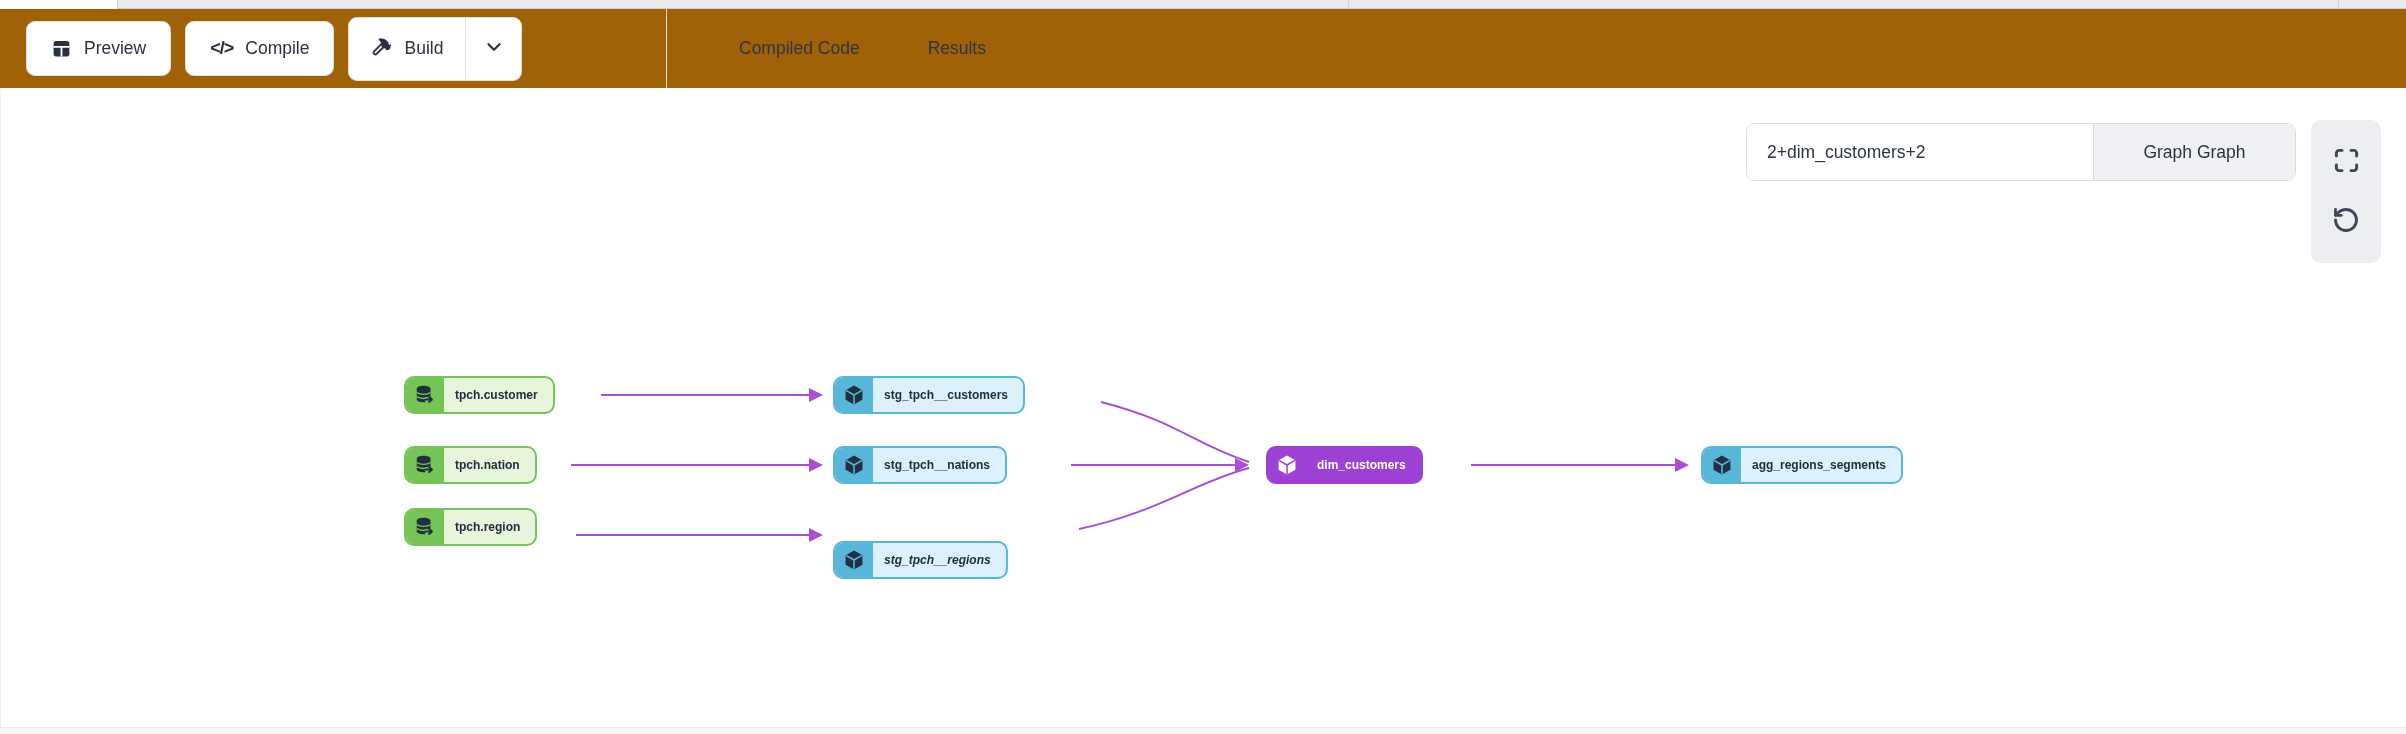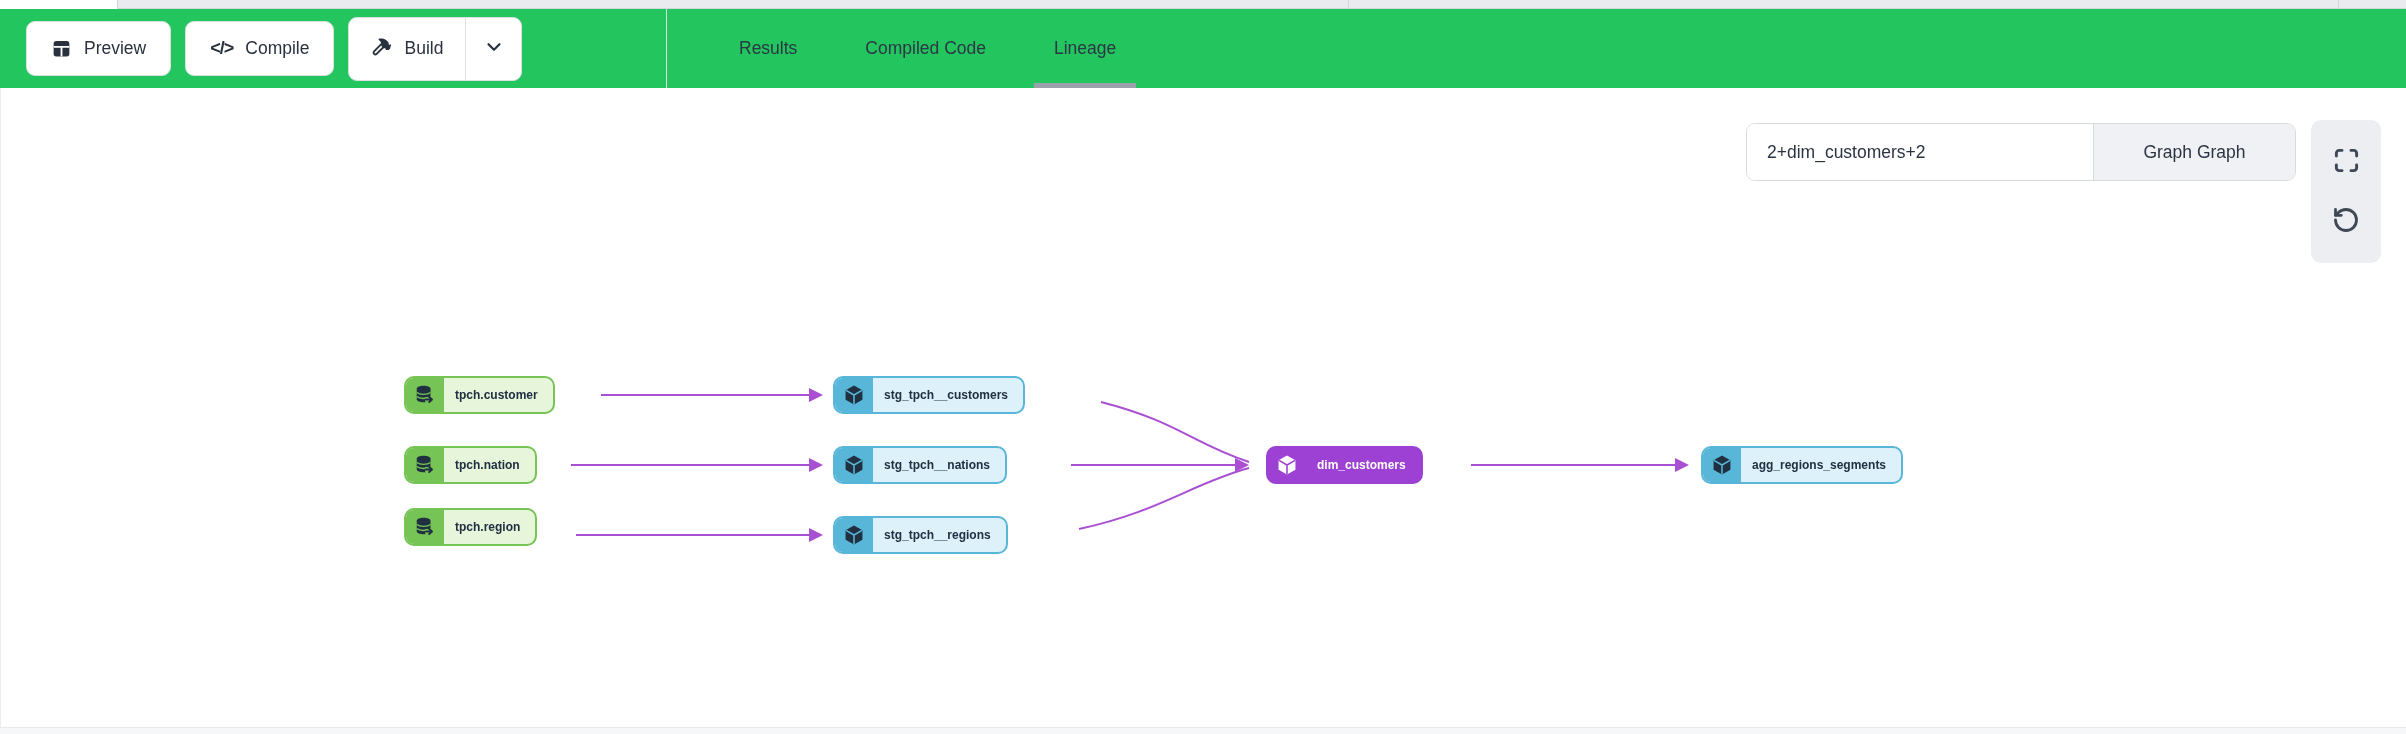--- a/index.html
+++ b/index.html
@@ -9,21 +9,21 @@
 
   
   .top-strip { position:absolute; left:0; top:0; width:2406px; height:9px;
     background:#e9ebee; border-bottom:1px solid #d2d6dc; }
   .top-strip .active-file-seg { position:absolute; left:0; top:0; width:118px; height:9px;
     background:#ffffff; border-right:1px solid #d2d6dc; }
   .top-strip .seg-divider { position:absolute; top:0; width:1px; height:9px; background:#d2d6dc; }
 
   
   .header { position:absolute; left:0; top:9px; width:2406px; height:79px;
-    background:#22c55e; display:flex; align-items:center; }
+    background:#a16207; display:flex; align-items:center; }
   .btn-row { display:flex; align-items:center; gap:14px; padding-left:26px; }
   .btn { display:flex; align-items:center; gap:12px; height:55px; padding:0 24px;
     background:#ffffff; border:1px solid #dcdfe4; border-radius:9px;
     font-size:17.5px; font-weight:500; color:#29313f; cursor:pointer; white-space:nowrap; }
   .btn svg { display:block; }
   .btn-group { display:flex; align-items:stretch; height:64px;
     background:#ffffff; border:1px solid #dcdfe4; border-radius:9px; overflow:hidden; }
   .btn-group .main { display:flex; align-items:center; gap:12px; padding:0 22px;
     font-size:17.5px; font-weight:500; color:#29313f; cursor:pointer; }
   .btn-group .caret { display:flex; align-items:center; justify-content:center;
@@ -119,23 +119,22 @@
             <svg viewBox="0 0 24 24" width="22" height="22" fill="none" stroke="#29313f" stroke-width="2.4" stroke-linecap="round" stroke-linejoin="round">
                 <path d="m6 9 6 6 6-6"></path>
               </svg>
           </span>
         </div>
       </div>
     </div>
   </div>
   <div class="header-divider"></div>
   <div class="tabs" id="tabs">
+      <div class="tab">Compiled Code</div>
       <div class="tab">Results</div>
-      <div class="tab">Compiled Code</div>
-      <div class="tab active">Lineage</div>
     </div>
 
   <div class="canvas">
 
     <div class="selector-group">
       <input class="selector-input" type="text" value="2+dim_customers+2" style="">
       <button class="update-btn">Graph Graph</button>
     </div>
 
     <div class="icon-panel">
@@ -224,21 +223,21 @@
         </div>
         <div class="node model" style="left: 832px; top: 358px;">
           <span class="n-icon">
             <svg viewBox="0 0 24 24" width="22" height="22">
               <path fill="currentColor" d="M12 1.6 21.2 6.8v10.4L12 22.4 2.8 17.2V6.8z"></path>
               <path d="M3.3 7l8.7 5 8.7-5M12 12v10" stroke="var(--icon-bg)" stroke-width="1.7" fill="none" stroke-linejoin="round"></path>
             </svg>
           </span>
           <span class="n-label">stg_tpch__nations</span>
         </div>
-        <div class="node model" style="left: 832px; top: 428px;">
+        <div class="node model" style="left: 832px; top: 453px; font-style: italic;">
           <span class="n-icon">
             <svg viewBox="0 0 24 24" width="22" height="22">
               <path fill="currentColor" d="M12 1.6 21.2 6.8v10.4L12 22.4 2.8 17.2V6.8z"></path>
               <path d="M3.3 7l8.7 5 8.7-5M12 12v10" stroke="var(--icon-bg)" stroke-width="1.7" fill="none" stroke-linejoin="round"></path>
             </svg>
           </span>
           <span class="n-label">stg_tpch__regions</span>
         </div>
         <div class="node model selected" style="left: 1265px; top: 358px;">
           <span class="n-icon">

